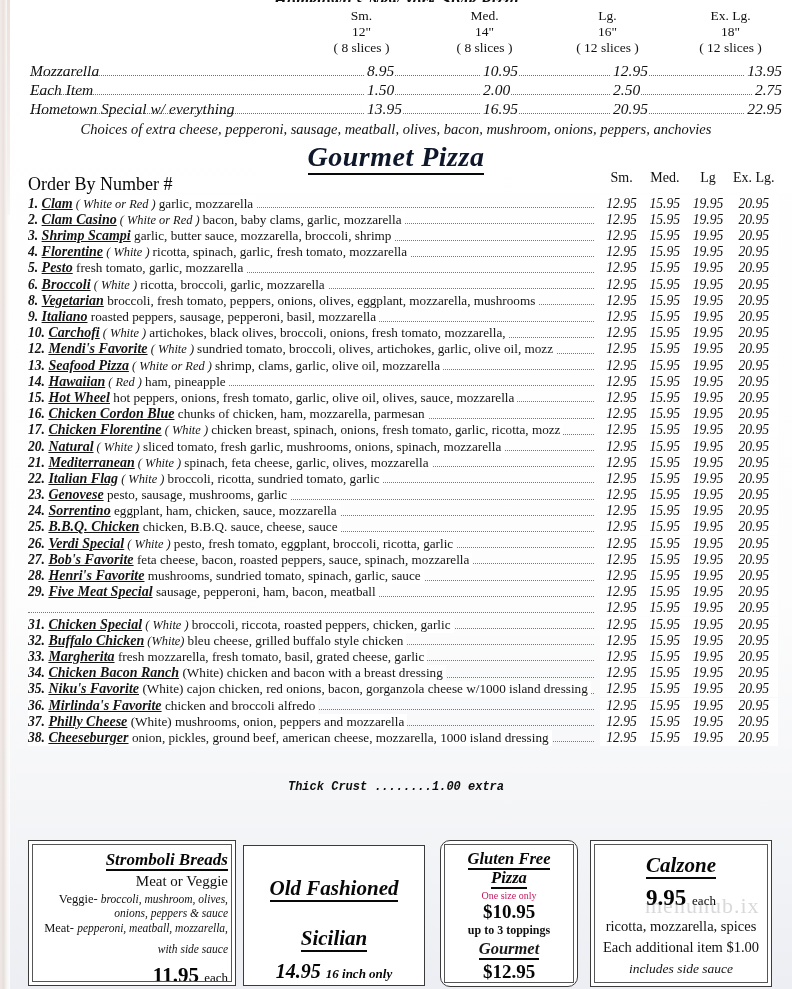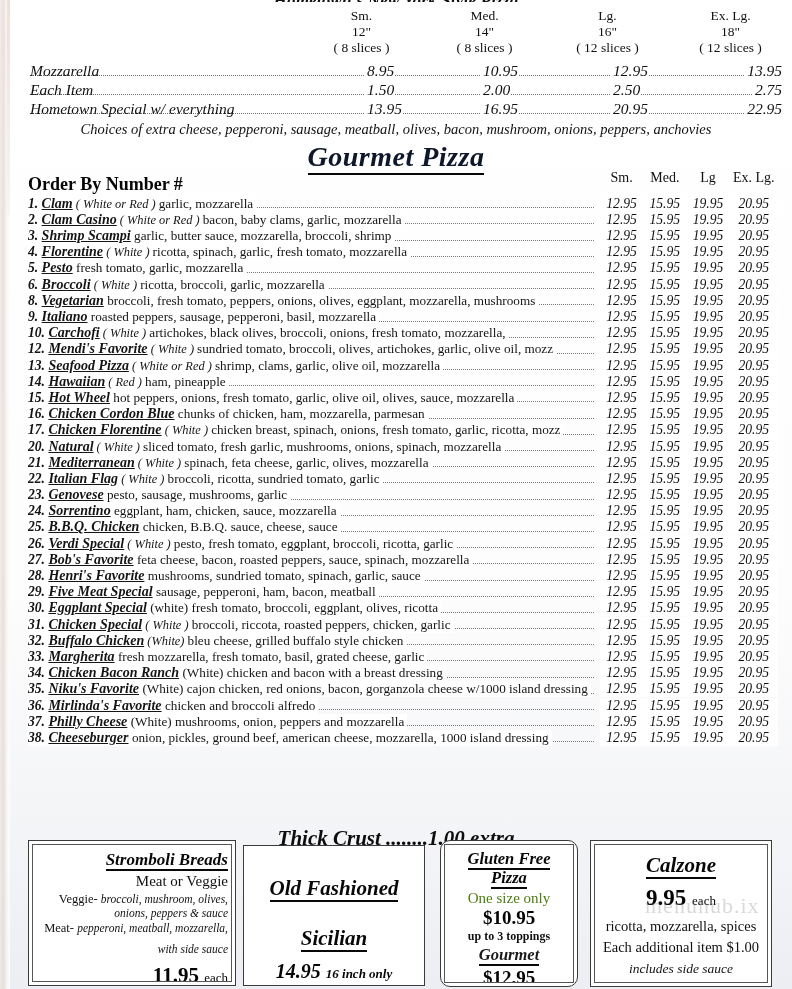--- a/index.html
+++ b/index.html
@@ -147,21 +147,21 @@
     border-bottom: 2.5px solid #080808;
     padding-bottom: 1px;
   }
 
   
   .order-by {
     position: absolute;
     top: 174px;
     left: 28px;
     font-size: 18px;
-    font-weight: bold;
+    font-weight: normal;
     color: #060606;
   }
   .price-heads {
     position: absolute;
     top: 170px;
     left: 600px;
     width: 178px;
     display: flex;
     font-size: 14px;
     color: #111;
@@ -226,27 +226,28 @@
     font-size: 13.6px;
     background: #fff;
     color: #111;
   }
   .pz-prices span { flex: 1; text-align: center; }
   .pz-prices span:last-child { flex: 1.12; }
 
   
   .thick-crust {
     position: absolute;
-    top: 826px;
+    top: 780px;
     left: 0; right: 0;
     text-align: center;
-    font-size: 21px;
+    font-size: 12px;
     font-weight: bold;
     font-style: italic;
     color: #0d0d0d;
+    font-family: Liberation Mono, monospace;
   }
 
   
   .boxes {
     position: absolute;
     top: 838px;
     left: 0;
     width: 792px;
     height: 151px;
   }
@@ -290,21 +291,21 @@
   #box-sicilian { left: 243px; top: 7px; width: 182px; height: 141px; }
   #box-sicilian .box-title { font-size: 21px; margin-top: 24px; line-height: 26px; }
   .sc-price { margin-top: 9px; font-size: 20px; font-weight: bold; font-style: italic; color:#050505; }
   .sc-price em { font-size: 13px; font-weight: bold; font-style: italic; }
   .sc-price2 { margin-top: 7px; font-size: 20px; font-weight: bold; font-style: italic; color:#050505; }
   .sc-price2 em { font-size: 13px; font-weight: bold; font-style: italic; }
 
   
   #box-gluten { left: 440px; top: 2px; width: 138px; height: 147px; border-radius: 10px; }
   #box-gluten .box-title { font-size: 16.5px; line-height: 19px; }
-  .gf-one { font-size: 15px; margin-top: 3px; color:#4d7c0f; }
+  .gf-one { font-size: 10px; margin-top: 3px; color:#be185d; }
   .gf-price { font-size: 19px; font-weight: bold; color:#050505; margin-top:0px; }
   .gf-top { font-size: 12px; font-weight: bold; color:#111; }
   .gf-gourmet { font-size: 16.5px; font-weight: bold; font-style: italic; margin-top: 1px; }
   .gf-gourmet span { border-bottom: 2px solid #080808; }
   .gf-price2 { font-size: 19px; font-weight: bold; color:#050505; margin-top: 2px; }
 
   
   #box-calzone { left: 590px; top: 2px; width: 182px; height: 147px; }
   #box-calzone .box-title { font-size: 21px; margin-top: 4px; }
   .cz-price { margin-top: 7px; font-size: 23px; font-weight: bold; color:#050505; }
@@ -646,21 +647,20 @@
         <span class="pz-left"><span class="pz-num">29. </span><span class="pz-name">Five Meat Special</span> <span class="pz-desc">sausage, pepperoni, ham, bacon, meatball</span></span>
         <span class="pz-prices">
           <span>12.95</span>
           <span>15.95</span>
           <span>19.95</span>
           <span>20.95</span>
         </span>
       </div>
       <div class="pizza-row">
         <span class="pz-dots"></span>
-        <span class="pz-left"><span class="pz-num">30. </span><span class="pz-name">Eggplant Special</span> <span class="pz-desc">(white) fresh tomato, broccoli, eggplant, olives, ricotta</span></span>
         <span class="pz-prices">
           <span>12.95</span>
           <span>15.95</span>
           <span>19.95</span>
           <span>20.95</span>
         </span>
       </div>
       <div class="pizza-row">
         <span class="pz-dots"></span>
         <span class="pz-left"><span class="pz-num">31. </span><span class="pz-name">Chicken Special</span><span class="pz-paren"> ( White ) </span><span class="pz-desc">broccoli, riccota, roasted peppers, chicken, garlic</span></span>

